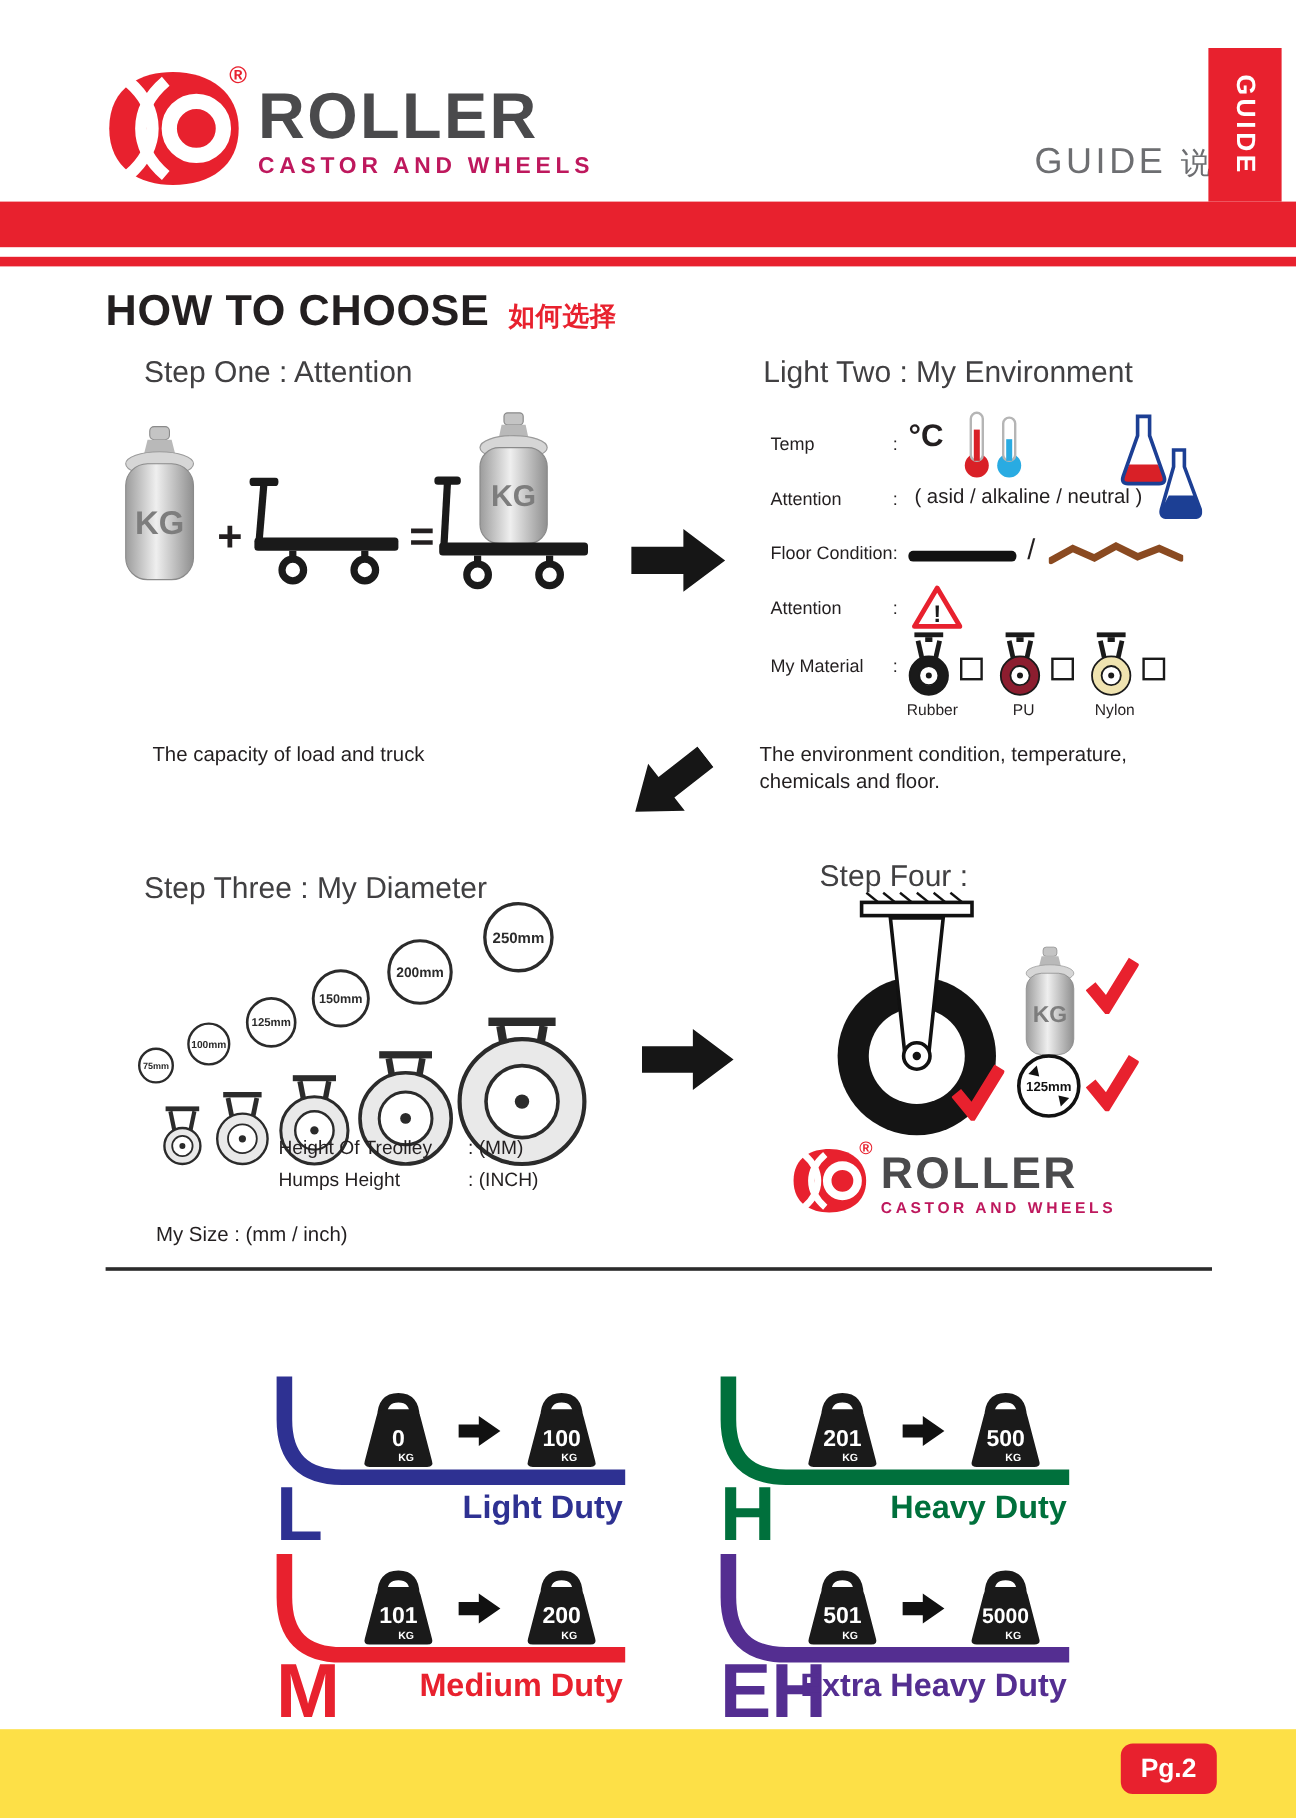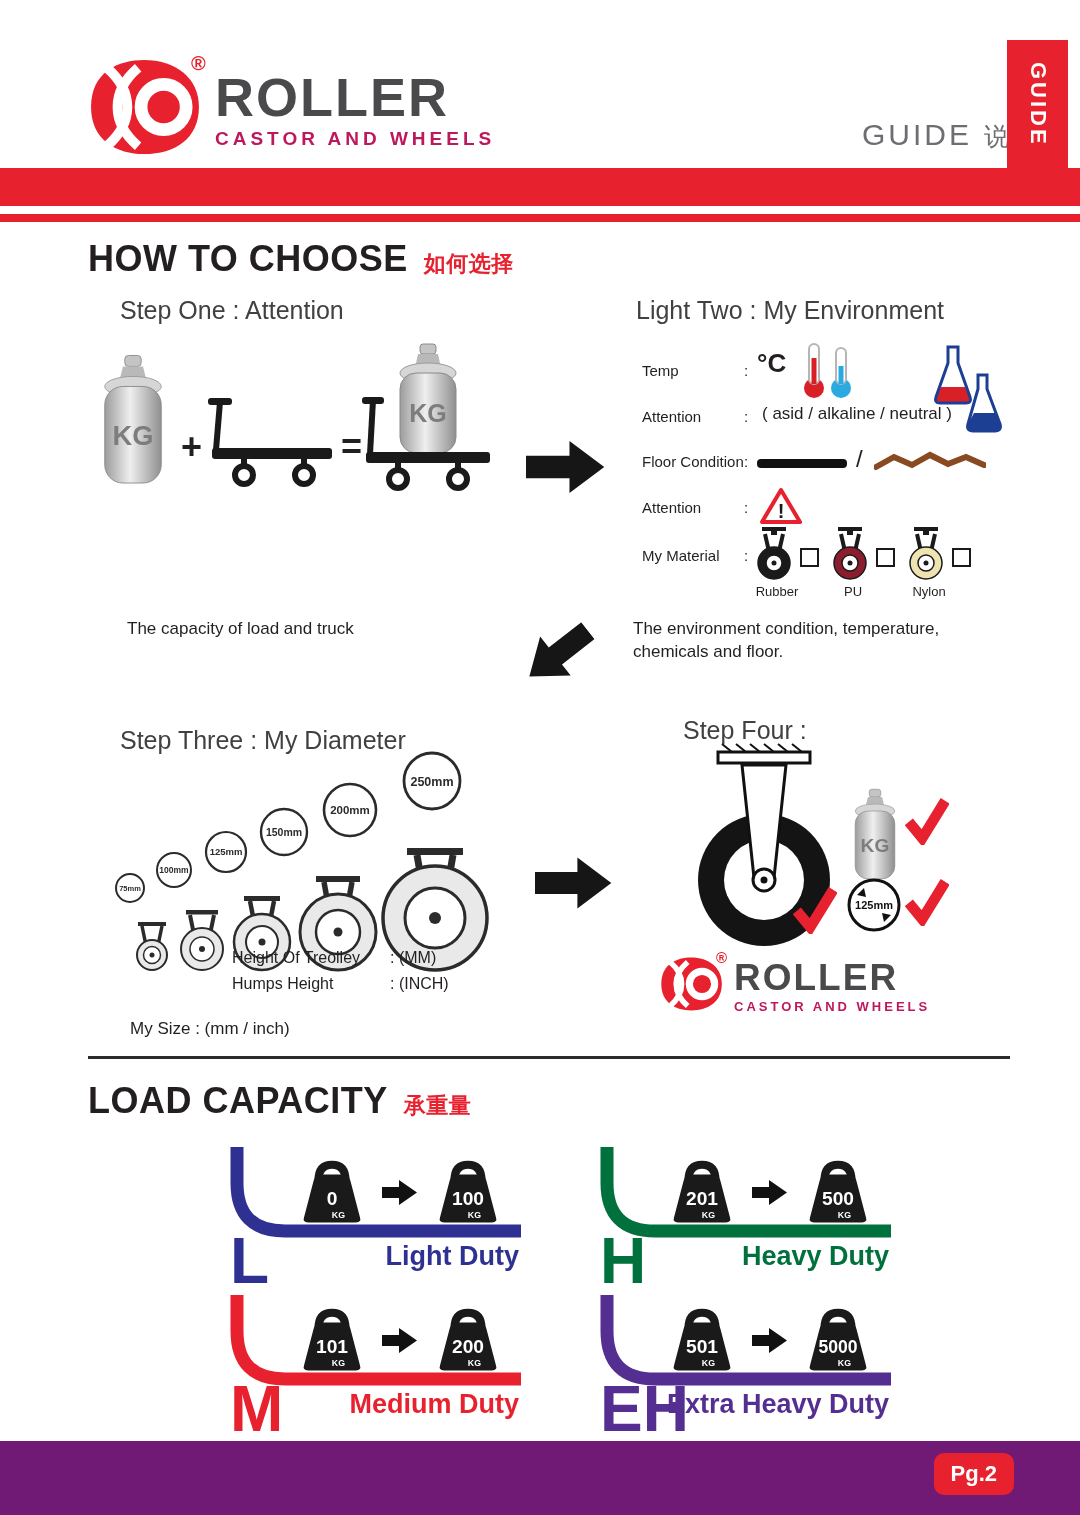--- a/index.html
+++ b/index.html
@@ -25,21 +25,21 @@
   .smalltext{font-size:16px;color:#231f20;line-height:1.6;}
   .kv{display:flex;}
   .kv .k{width:158px;}
   .checkbox{width:15px;height:15px;border:2.5px solid #1a1a1a;background:#fff;}
   .mat-label{font-size:13px;color:#231f20;text-align:center;width:62px;}
   
   .duty{width:295px;height:160px;position:absolute;}
   .duty-code{position:absolute;left:2px;top:84px;font-size:64px;font-weight:700;line-height:1;color:var(--c);}
   .duty-name{position:absolute;right:4px;top:96px;font-size:27px;font-weight:700;color:var(--c);white-space:nowrap;}
   .duty-weights{position:absolute;left:64px;top:15px;display:flex;align-items:center;gap:10px;}
-  .footer{background:#701a75;}
+  .footer{background:#fde047;}
   .page-badge{background:#e8212e;color:#fff;font-weight:700;font-size:22px;
               padding:8px 17px;border-radius:10px;}
   svg text{font-family:"Liberation Sans",sans-serif;}
 </style>
 </head>
 <body>
 
 <div class="page">
 
   <svg width="0" height="0" style="position:absolute">
@@ -352,23 +352,20 @@
       <span class="reg abs" style="left:58px;top:-6px;font-size:15px;">®</span>
     </div>
     <div style="margin-left:6px;margin-top:4px;">
       <div class="brand-name" style="font-size:37px;">ROLLER</div>
       <div class="brand-tagline" style="font-size:13px;letter-spacing:3px;margin-top:3px;">CASTOR AND WHEELS</div>
     </div>
   </div>
 
   <div class="abs" style="left:88px;top:1056px;width:922px;height:3px;background:#2b2b2b;"></div>
 
-  <div class="abs h1" style="left:88px;top:1080px;">
-    <span>LOAD CAPACITY</span><span class="cn">承重量</span>
-  </div>
 
   <div class="duty" style="left: 228px; top: 1145px; --c: #2E3192;">
     <svg class="abs" style="left:0;top:0;" width="295" height="100" viewBox="0 0 295 100">
       <path d="M 9 2 L 9 38 Q 9 86 57 86 L 293 86" style="stroke:var(--c)" stroke-width="13" fill="none"></path>
     </svg>
     <div class="duty-weights">
       <svg width="80" height="64" viewBox="0 0 100 80">
         <path d="M 33 26 Q 33 6 50 6 Q 67 6 67 26" fill="none" stroke="#1a1a1a" stroke-width="10"></path>
         <path d="M 37 18 L 63 18 Q 71 18 73 26 L 85 72 Q 87 78 80 78 L 20 78 Q 13 78 15 72 L 27 26 Q 29 18 37 18 Z" fill="#1a1a1a"></path>
         <text x="50" y="56" text-anchor="middle" font-size="24" font-weight="bold" fill="#fff">0</text>

